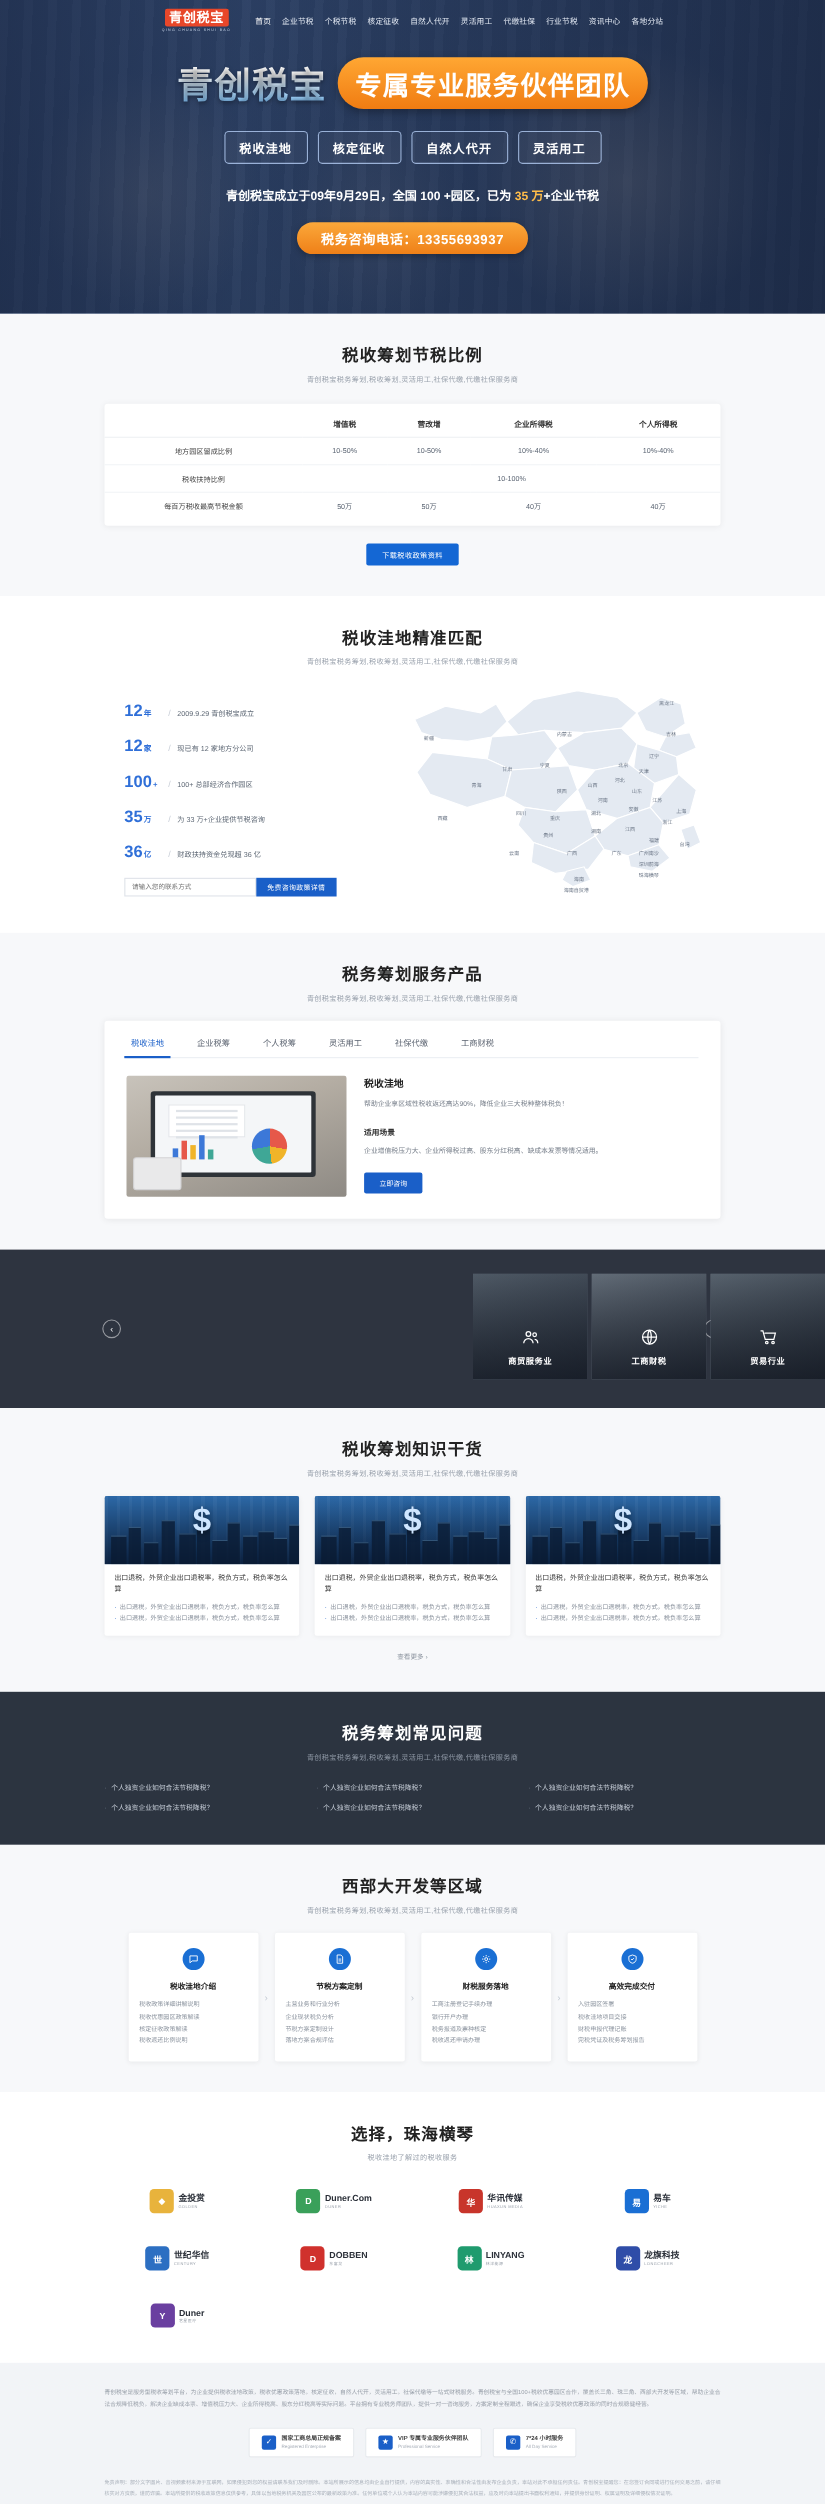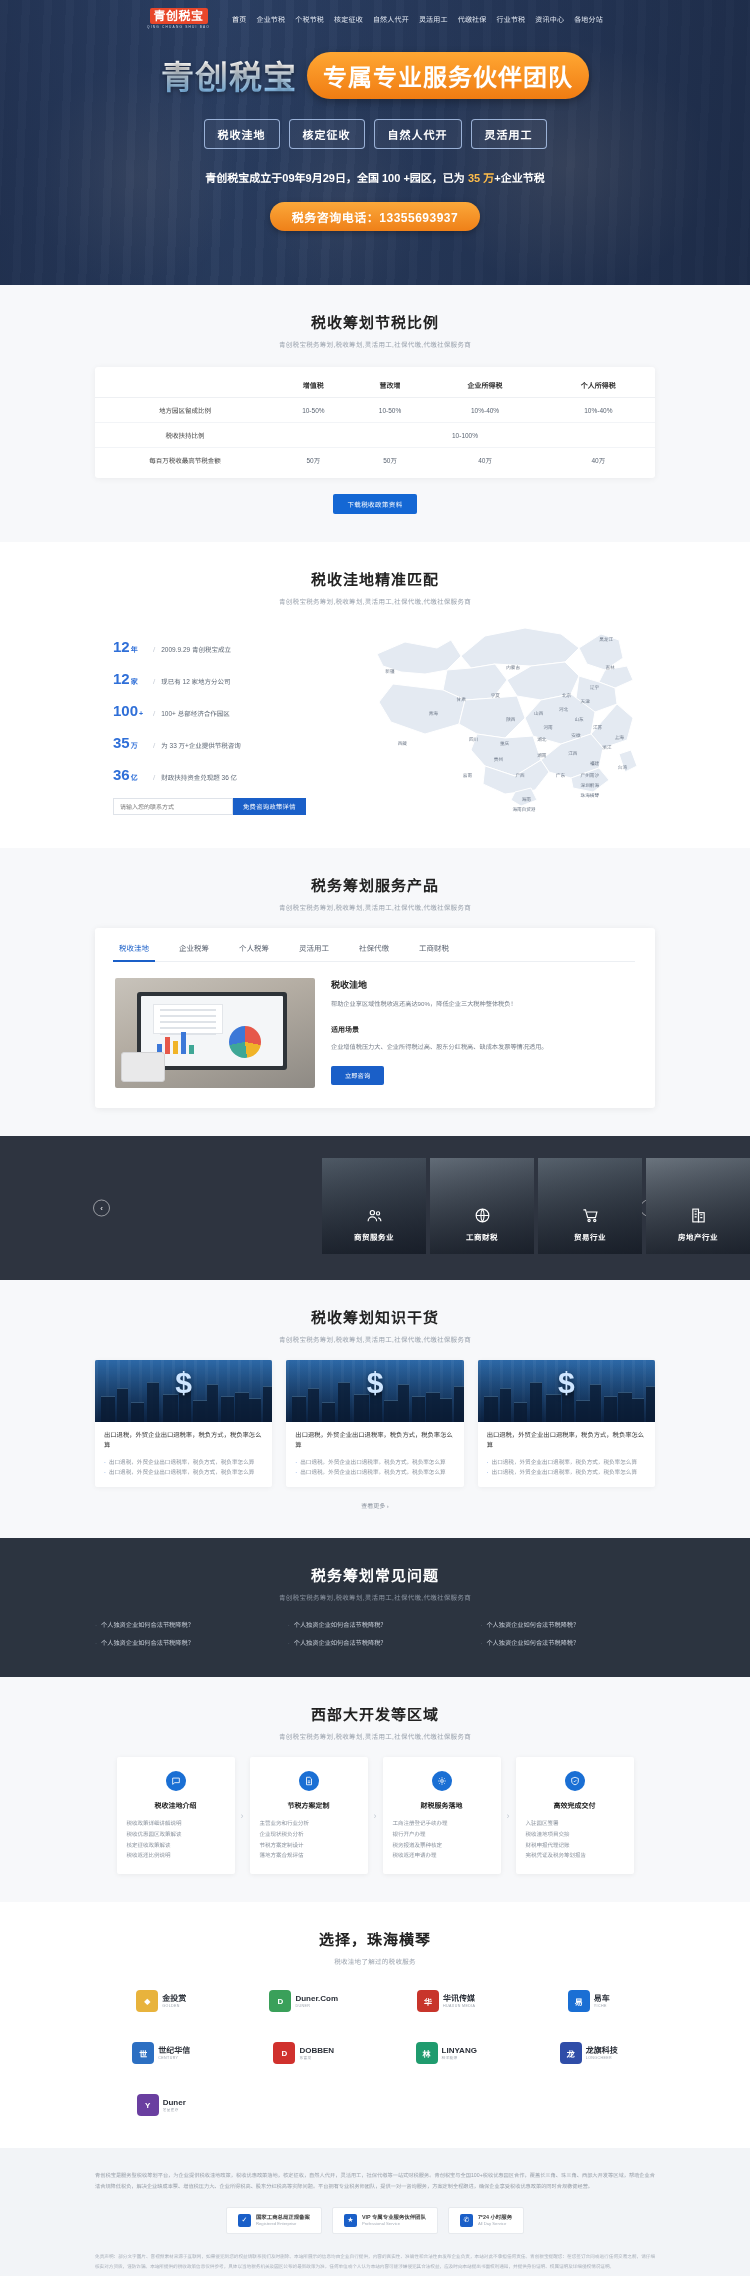--- a/index.html
+++ b/index.html
@@ -438,29 +438,20 @@
    </div>
         <div class="ind-card p3">
      <div class="shade"></div>
      <div class="ico"><svg viewBox="0 0 24 24" fill="none" stroke="currentColor" stroke-width="1.6">
               <path d="M2 4h3l3 11h11l2-8H7"></path>
               <circle cx="10" cy="19" r="1.6"></circle>
               <circle cx="18" cy="19" r="1.6"></circle>
             </svg></div>
      <div class="nm">贸易行业</div>
    </div>
-        <div class="ind-card p4">
-     <div class="shade"></div>
-     <div class="ico"><svg viewBox="0 0 24 24" fill="none" stroke="currentColor" stroke-width="1.6">
-              <rect x="4" y="3" width="8" height="18"></rect>
-              <rect x="12" y="8" width="8" height="13"></rect>
-              <path d="M6.5 6h3M6.5 10h3M6.5 14h3M14.5 11h3M14.5 15h3"></path>
-            </svg></div>
-     <div class="nm">房地产行业</div>
-   </div>
       </div>
   </div>
 
   <div class="sec know">
     <div class="c">
       <div class="sec-h">税收筹划知识干货</div>
       <div class="sec-s">青创税宝税务筹划,税收筹划,灵活用工,社保代缴,代缴社保服务商</div>
       <div class="klist" id="kList">
           <div class="kcard">
     <div class="kimg">

